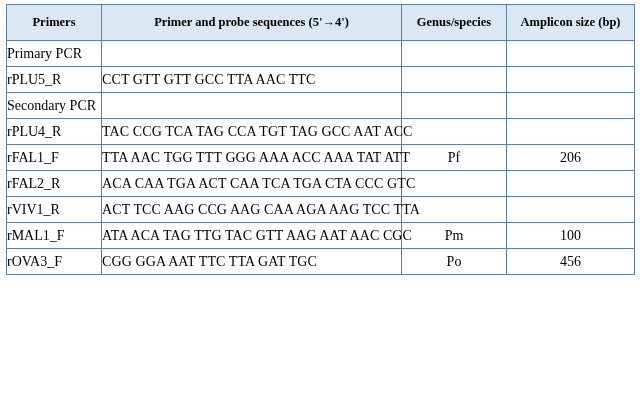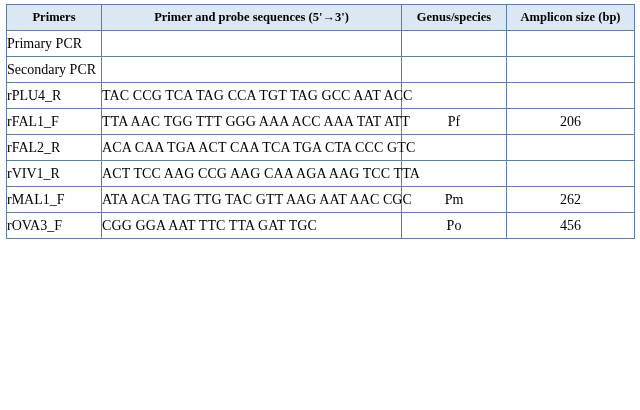--- a/index.html
+++ b/index.html
@@ -34,21 +34,21 @@
     font-size: 14px;
     line-height: 1.1;
     height: 26px;
     box-sizing: border-box;
   }
   table.primer-table thead th {
     background: #dbe7f3;
     font-weight: bold;
     font-size: 12.5px;
     text-align: center;
-    height: 26px;
+    height: 36px;
     padding: 2px 3px;
   }
   thead th.col-primers {
     text-align: left;
     padding-left: 6px;
   }
   td.c-primer {
     text-align: left;
     padding-left: 6px;
     white-space: nowrap;
@@ -80,29 +80,35 @@
   <table class="primer-table">
     <colgroup>
       <col class="colw1">
       <col class="colw2">
       <col class="colw3">
       <col class="colw4">
     </colgroup>
     <thead>
       <tr>
         <th class="col-primers">Primers</th>
-        <th>Primer and probe sequences (5'→3')</th>
+        <th>Primer and probe sequences (5'→4')</th>
         <th>Genus/species</th>
         <th>Amplicon size (bp)</th>
       </tr>
     </thead>
     <tbody id="tbody">
         <tr class="section">
           <td class="c-primer">Primary PCR</td>
           <td class="c-seq"></td>
+          <td class="c-genus"></td>
+          <td class="c-amp"></td>
+        </tr>
+        <tr>
+          <td class="c-primer">rPLU5_R</td>
+          <td class="c-seq">CCT GTT GTT GCC TTA AAC TTC</td>
           <td class="c-genus"></td>
           <td class="c-amp"></td>
         </tr>
         <tr class="section">
           <td class="c-primer">Secondary PCR</td>
           <td class="c-seq"></td>
           <td class="c-genus"></td>
           <td class="c-amp"></td>
         </tr>
         <tr>
@@ -126,21 +132,21 @@
         <tr>
           <td class="c-primer">rVIV1_R</td>
           <td class="c-seq">ACT TCC AAG CCG AAG CAA AGA AAG TCC TTA</td>
           <td class="c-genus"></td>
           <td class="c-amp"></td>
         </tr>
         <tr>
           <td class="c-primer">rMAL1_F</td>
           <td class="c-seq">ATA ACA TAG TTG TAC GTT AAG AAT AAC CGC</td>
           <td class="c-genus">Pm</td>
-          <td class="c-amp">262</td>
+          <td class="c-amp">100</td>
         </tr>
         <tr>
           <td class="c-primer">rOVA3_F</td>
           <td class="c-seq">CGG GGA AAT TTC TTA GAT TGC</td>
           <td class="c-genus">Po</td>
           <td class="c-amp">456</td>
         </tr>
       </tbody>
   </table>
 </div>

